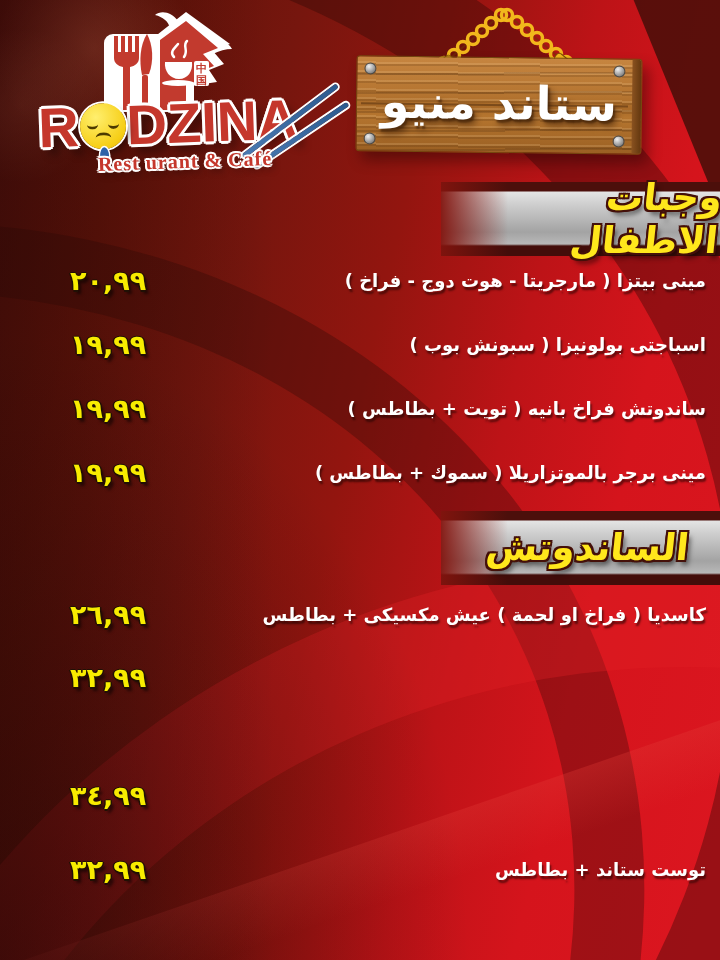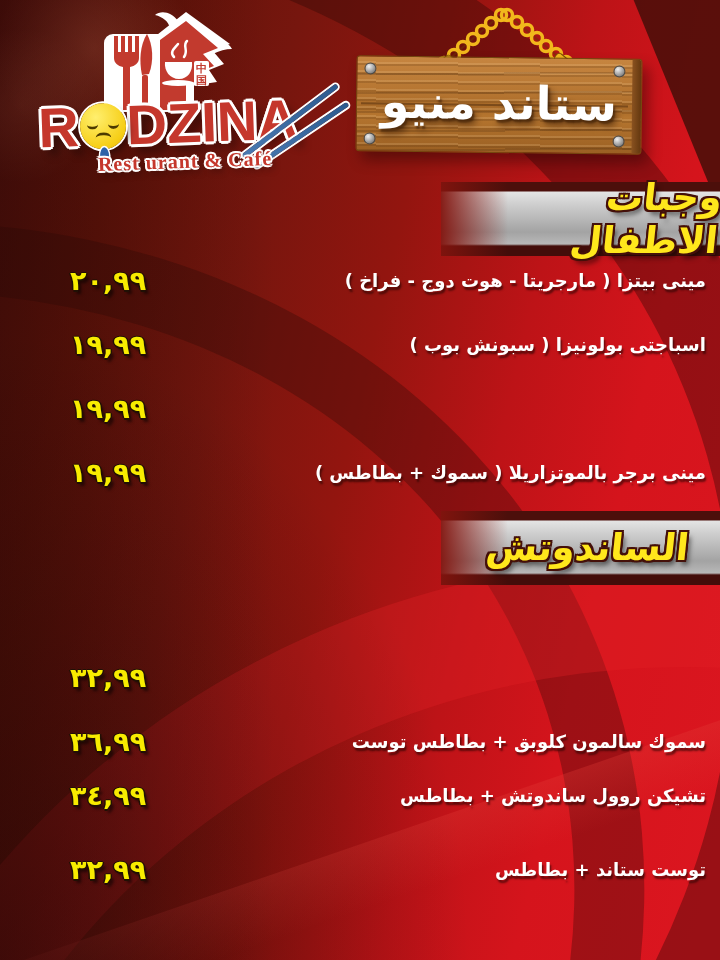--- a/index.html
+++ b/index.html
@@ -169,40 +169,40 @@
   <div class="row" style="top:261px">
     <span class="price" dir="ltr">٢٠,٩٩</span>
     <span class="item" dir="rtl">مينى بيتزا ( مارجريتا - هوت دوج - فراخ )</span>
   </div>
   <div class="row" style="top:325px">
     <span class="price" dir="ltr">١٩,٩٩</span>
     <span class="item" dir="rtl">اسباجتى بولونيزا ( سبونش بوب )</span>
   </div>
   <div class="row" style="top:389px">
     <span class="price" dir="ltr">١٩,٩٩</span>
+    <span class="item" dir="rtl">ساندوتش فراخ بانيه ( تويت + بطاطس )</span>
   </div>
   <div class="row" style="top:453px">
     <span class="price" dir="ltr">١٩,٩٩</span>
     <span class="item" dir="rtl">مينى برجر بالموتزاريلا ( سموك + بطاطس )</span>
   </div>
 
   <div class="banner" style="top:511px">
     <div class="banner-plate"></div>
     <span class="banner-title" dir="rtl">الساندوتش</span>
   </div>
 
+  <div class="row" style="top:595px">
+    <span class="price" dir="ltr">٢٦,٩٩</span>
+    <span class="item" dir="rtl">كاسديا ( فراخ او لحمة ) عيش مكسيكى + بطاطس</span>
+  </div>
   <div class="row" style="top:658px">
     <span class="price" dir="ltr">٣٢,٩٩</span>
   </div>
-  <div class="row" style="top:722px">
-    <span class="price" dir="ltr">٣٦,٩٩</span>
-    <span class="item" dir="rtl">سموك سالمون كلوبق + بطاطس توست</span>
-  </div>
   <div class="row" style="top:776px">
     <span class="price" dir="ltr">٣٤,٩٩</span>
-    <span class="item" dir="rtl">تشيكن روول ساندوتش + بطاطس</span>
   </div>
   <div class="row" style="top:850px">
     <span class="price" dir="ltr">٣٢,٩٩</span>
     <span class="item" dir="rtl">توست ستاند + بطاطس</span>
   </div>
 
 </div>
 
 </body></html>

